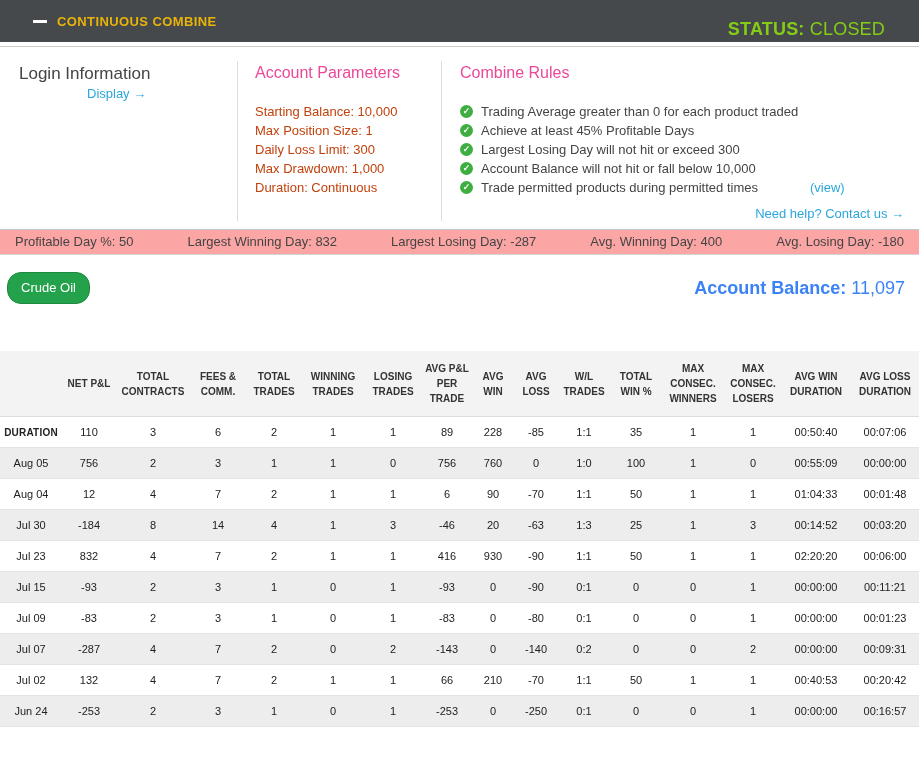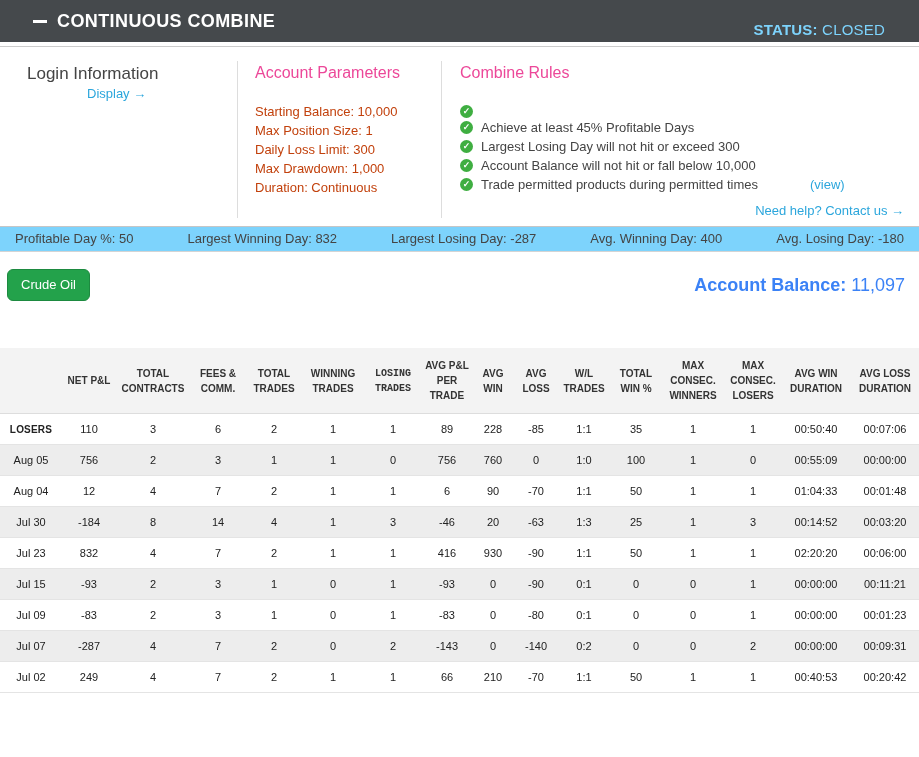--- a/index.html
+++ b/index.html
@@ -15,33 +15,33 @@
   .topbar {
     background: var(--topbar_bg, #45494c);
     height: 42px;
     display: flex;
     align-items: center;
     justify-content: space-between;
     padding: 0 34px 0 33px;
   }
   .topbar-left { display: flex; align-items: center; }
   .minimize-btn { width: 14px; height: 3px; background: #fff; margin-right: 10px; cursor: pointer; }
-  .combine-title { color: #ffffff; font-size: 18px; font-weight: bold; letter-spacing: .4px; }
-  .status { color: #7dd3fc; font-size: 15px; letter-spacing: .2px; margin-top: 16px; }
+  .combine-title { color: #eab308; font-size: 13px; font-weight: bold; letter-spacing: .4px; }
+  .status { color: #84cc16; font-size: 18px; letter-spacing: .2px; margin-top: 16px; }
   .status-label { font-weight: bold; }
 
   
   .info-panel {
     margin-top: 4px;
     border-top: 1px solid #ccc;
     display: flex;
     padding: 14px 15px 8px 15px;
   }
   .col-login { width: 222px; padding-top: 3px; }
-  .col-login h2 { display: inline; margin: 12px; font-size: 17px; font-weight: 400; color: #444; }
+  .col-login h2 { display: inline; margin: 4px; font-size: 17px; font-weight: 400; color: #444; }
   a.link { color: var(--link_blue, #2ba6dc); text-decoration: none; padding-left: 48px; }
   .display-link { margin-left: 24px; font-size: 13px; }
   .v-divider { border-left: 1px solid #ddd; }
   .col-params { width: 203px; padding-left: 17px; padding-top: 3px; }
   .col-params h2, .col-rules h2 { margin: 0 0 20px 0; font-size: 16px; font-weight: 400; color: #ec4899; }
   .param-line { font-size: 13px; color: #c2410c; line-height: 19px; }
   .col-rules { flex: 1; padding-left: 18px; padding-top: 3px; }
   .rules-list { list-style: none; margin: 0; padding: 0; }
   .rules-list li { display: flex; align-items: flex-start; font-size: 13px; color: #444; line-height: 19px; }
   .rules-list .link { margin-left: 4px; }
@@ -49,54 +49,54 @@
     width: 13px; height: 13px; border-radius: 50%;
     background: var(--check_green, #3fae41);
     color: #fff; font-size: 9px; font-weight: bold;
     display: inline-flex; align-items: center; justify-content: center;
     margin: 3px 8px 0 0; flex-shrink: 0;
   }
   .help-row { text-align: right; margin-top: 9px; font-size: 13px; }
 
   
   .stats-bar {
-    background: #7dd3fc;
+    background: #fca5a5;
     border-top: 1px solid #c6c6c6;
     border-bottom: 1px solid #d4d4d4;
     display: flex; justify-content: space-between; align-items: center;
     padding: 4px 15px 5px 15px;
     font-size: 13px; color: #444;
   }
 
   
   .toolbar { display: flex; justify-content: space-between; align-items: center; padding: 17px 14px 0 7px; }
   .product-btn {
     background: var(--button_green, #23a24b);
-    border: 1px solid #1d8a40; border-radius: 6px;
+    border: 1px solid #1d8a40; border-radius: 14px;
     color: #fff; font-size: 13px; font-family: inherit;
     padding: 7px 13px 8px 13px; cursor: pointer;
   }
   .balance { font-size: 18px; color: #3b82f6; }
   .balance-label { font-weight: bold; }
 
   
   .data-table { width: 100%; border-collapse: collapse; margin-top: 47px; table-layout: fixed; }
   .data-table thead th {
     background: #f3f3f3;
     font-size: 10px; font-weight: bold; color: #333;
     line-height: 1.5; padding: 10px 3px; vertical-align: middle; text-align: center;
     border-bottom: 1px solid #ddd;
   }
   .data-table thead th:nth-child(1)  { width: 62px; }
   .data-table thead th:nth-child(2)  { width: 54px; }
   .data-table thead th:nth-child(3)  { width: 74px; }
   .data-table thead th:nth-child(4)  { width: 56px; }
   .data-table thead th:nth-child(5)  { width: 56px; }
   .data-table thead th:nth-child(6)  { width: 62px; }
-  .data-table thead th:nth-child(7)  { width: 58px; font-family: Liberation Mono, monospace; }
+  .data-table thead th:nth-child(7)  { width: 58px; }
   .data-table thead th:nth-child(8)  { width: 50px; }
   .data-table thead th:nth-child(9)  { width: 42px; }
   .data-table thead th:nth-child(10) { width: 44px; }
   .data-table thead th:nth-child(11) { width: 52px; }
   .data-table thead th:nth-child(12) { width: 52px; }
   .data-table thead th:nth-child(13) { width: 62px; }
   .data-table thead th:nth-child(14) { width: 58px; }
   .data-table thead th:nth-child(15) { width: 68px; }
   .data-table thead th:nth-child(16) { width: 70px; }
   .data-table tbody tr:nth-child(even) { background: #ededed; }
@@ -136,20 +136,21 @@
       <div class="param-line">Daily Loss Limit: 300</div>
       <div class="param-line">Max Drawdown: 1,000</div>
       <div class="param-line">Duration: Continuous</div>
     </div>
     <div class="v-divider"></div>
     <div class="col-rules">
       <h2>Combine Rules</h2>
       <ul class="rules-list" id="rules-list">
           <li>
             <span class="check-icon">✓</span>
+            <span>Trading Average greater than 0 for each product traded</span>
           </li>
           <li>
             <span class="check-icon">✓</span>
             <span>Achieve at least 45% Profitable Days</span>
           </li>
           <li>
             <span class="check-icon">✓</span>
             <span>Largest Losing Day will not hit or exceed 300</span>
           </li>
           <li>
@@ -200,21 +201,21 @@
           <th>W/L TRADES</th>
           <th>TOTAL WIN %</th>
           <th>MAX CONSEC. WINNERS</th>
           <th>MAX CONSEC. LOSERS</th>
           <th>AVG WIN DURATION</th>
           <th>AVG LOSS DURATION</th>
         </tr>
     </thead>
     <tbody id="table-body">
         <tr>
-          <th class="row-label-avg">LOSERS</th>
+          <th class="row-label-avg">DURATION</th>
           <td>110</td>
           <td>3</td>
           <td>6</td>
           <td>2</td>
           <td>1</td>
           <td>1</td>
           <td>89</td>
           <td>228</td>
           <td>-85</td>
           <td>1:1</td>
@@ -345,32 +346,50 @@
           <td>-140</td>
           <td>0:2</td>
           <td>0</td>
           <td>0</td>
           <td>2</td>
           <td>00:00:00</td>
           <td>00:09:31</td>
         </tr>
         <tr>
           <th>Jul 02</th>
-          <td>249</td>
+          <td>132</td>
           <td>4</td>
           <td>7</td>
           <td>2</td>
           <td>1</td>
           <td>1</td>
           <td>66</td>
           <td>210</td>
           <td>-70</td>
           <td>1:1</td>
           <td>50</td>
           <td>1</td>
           <td>1</td>
           <td>00:40:53</td>
           <td>00:20:42</td>
         </tr>
+        <tr>
+          <th>Jun 24</th>
+          <td>-253</td>
+          <td>2</td>
+          <td>3</td>
+          <td>1</td>
+          <td>0</td>
+          <td>1</td>
+          <td>-253</td>
+          <td>0</td>
+          <td>-250</td>
+          <td>0:1</td>
+          <td>0</td>
+          <td>0</td>
+          <td>1</td>
+          <td>00:00:00</td>
+          <td>00:16:57</td>
+        </tr>
       </tbody>
   </table>
 
 </div>
 
 </body></html>

